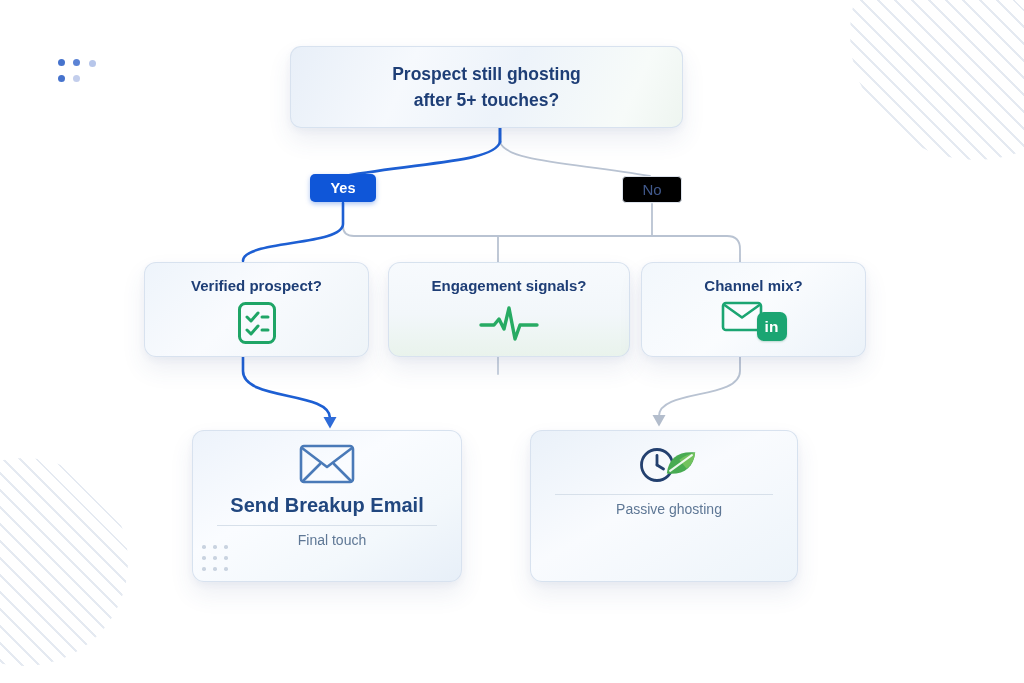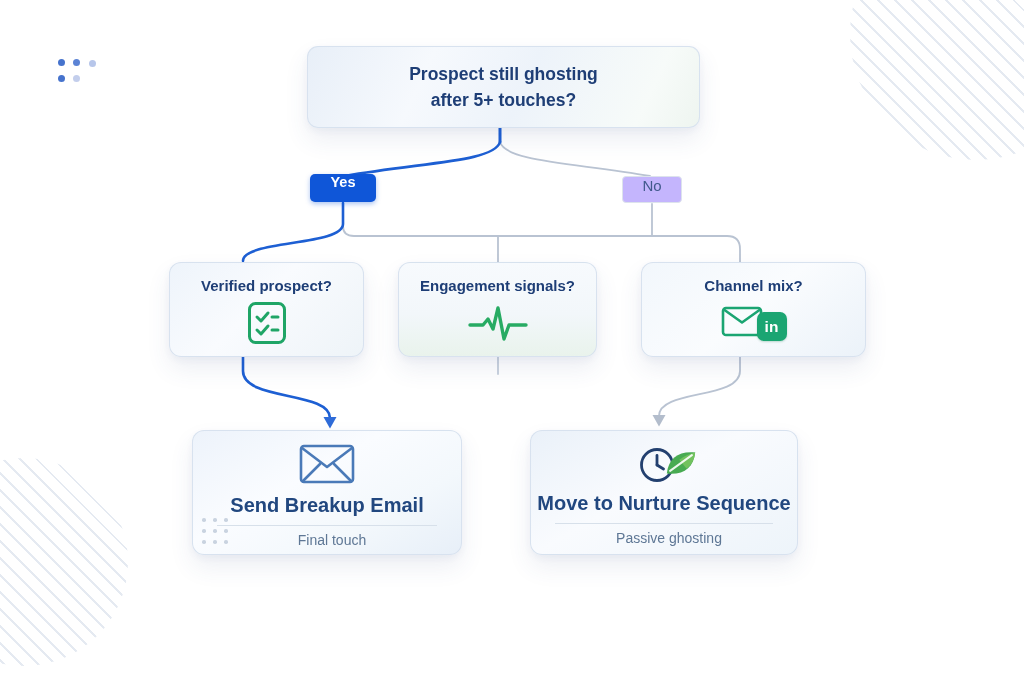--- a/index.html
+++ b/index.html
@@ -18,49 +18,49 @@
   .cd2{left:15px;top:0;background:#5b83d5;}
   .cd3{left:31px;top:1px;background:#b7c6ea;}
   .cd4{left:0;top:16px;background:#4673cd;}
   .cd5{left:15px;top:16px;background:#c3ceec;}
   
   svg.connectors{position:absolute;left:0;top:0;pointer-events:none;}
   
   .card{position:absolute;border:1px solid rgba(214,224,238,.95);border-radius:12px;
     box-shadow:0 12px 24px rgba(50,80,130,.09),0 3px 7px rgba(50,80,130,.05);
     display:flex;flex-direction:column;align-items:center;box-sizing:border-box;}
-  .card.top{left:307px;top:46px;width:393px;height:82px;border-radius:11px;justify-content:center;
+  .card.top{left:290px;top:46px;width:393px;height:82px;border-radius:11px;justify-content:center;
     background:linear-gradient(115deg,#e8eff8 0%,#f6f9fd 30%,#edf3fa 55%,#f7fbf9 85%,#eef5f0 100%);}
   .q-title{width:230px;text-align:center;font-size:17.5px;font-weight:bold;color:#1e3e76;line-height:26px;}
   .card.crit{top:262px;height:95px;padding-top:14px;}
   .card.crit .crit-label{font-size:15px;font-weight:bold;color:#1e3e76;}
-  .card.c1{left:169px;width:195px;background:linear-gradient(135deg,#eef4fb 0%,#f9fbfe 45%,#eef4f8 100%);}
-  .card.c2{left:398px;width:199px;background:linear-gradient(180deg,#f7fafd 0%,#f2f7fa 55%,#e9f3ec 100%);}
+  .card.c1{left:144px;width:225px;background:linear-gradient(135deg,#eef4fb 0%,#f9fbfe 45%,#eef4f8 100%);}
+  .card.c2{left:388px;width:242px;background:linear-gradient(180deg,#f7fafd 0%,#f2f7fa 55%,#e9f3ec 100%);}
   .card.c3{left:641px;width:225px;background:linear-gradient(140deg,#f2f7fc 0%,#fafcfe 50%,#ebf2f9 100%);}
-  .crit-icon{margin-top:7px;display:flex;align-items:center;}
+  .crit-icon{margin-top:7px;display:flex;align-items:flex-start;}
   .li-badge{width:30px;height:29px;margin-left:-6px;margin-top:11px;border-radius:7px;background:#1ba572;
     display:flex;align-items:center;justify-content:center;color:#fff;font-weight:bold;font-size:15.5px;
     box-shadow:0 1px 2px rgba(20,120,80,.25);}
-  .card.out{top:430px;height:125px;padding-top:13px;}
+  .card.out{top:430px;height:152px;padding-top:13px;}
   .card.o1{left:192px;width:270px;background:linear-gradient(150deg,#edf3fb 0%,#fafcff 40%,#f3f8fc 70%,#e7eff8 100%);}
   .card.o2{left:530px;width:268px;background:linear-gradient(150deg,#eaf1f9 0%,#f9fbfe 45%,#edf4fa 100%);}
   .out-title{margin-top:6px;font-size:20px;font-weight:bold;color:#21477f;}
   .divider{width:82%;border-top:1px solid #d7e0ea;margin:8px 0 6px 0;}
   .out-sub{font-size:14px;color:#5e7795;margin-left:10px;}
   .clockleaf{position:relative;width:64px;height:42px;}
   .clockleaf .clock{position:absolute;left:6px;top:1px;}
   .clockleaf .leaf{position:absolute;left:33px;top:3px;transform:rotate(6deg);}
   .dots-grid{position:absolute;left:9px;bottom:10px;display:grid;grid-template-columns:repeat(3,4px);
     grid-template-rows:repeat(3,4px);gap:7px;}
   .dots-grid i{width:3.5px;height:3.5px;border-radius:50%;background:#c9d3e0;}
   
-  .btn{position:absolute;display:flex;justify-content:center;box-sizing:border-box;cursor:default;}
+  .btn{position:absolute;display:flex;align-items:center;justify-content:center;box-sizing:border-box;cursor:default;}
   .btn.yes{left:310px;top:174px;width:66px;height:28px;background:#0f56d8;border-radius:5px;
     color:#ffffff;font-size:14.5px;font-weight:bold;box-shadow:0 2px 5px rgba(15,86,216,.35);}
-  .btn.no{left:622px;top:176px;width:60px;height:27px;background:#c4b5fd;border-radius:4px;
+  .btn.no{left:622px;top:176px;width:60px;height:27px;background:#000000;border-radius:4px;
     color:#41598c;font-size:15px;border:1px solid #dde3ec;}
 </style>
 </head>
 <body>
 
 <div class="stage">
 
   <div class="stripes tr"></div>
   <div class="stripes bl"></div>
   <div class="corner-dots">
@@ -167,18 +167,17 @@
         <circle cx="19" cy="20" r="15.5"></circle>
         <line x1="19" y1="20" x2="19" y2="10.5"></line>
           <line x1="19" y1="20" x2="25.5" y2="24"></line>
       </svg>
       <svg class="leaf" width="32" height="32" viewBox="0 0 32 32">
         <path d="M3,28 C3,12 13,4 29,4 C29,19 20,28 3,28 Z" fill="#48ab52"></path>
         <path d="M14,13 C19,8 24,5.5 29,4 C29,11 26.5,17 22,21 Z" fill="#72c25e"></path>
         <line x1="6" y1="25" x2="26" y2="7" stroke="#ffffff" stroke-width="2" stroke-linecap="round" opacity="0.9"></line>
       </svg>
     </div>
-    <div class="out-title">Move to Nurture Sequence</div>
     <div class="divider"></div>
     <div class="out-sub">Passive ghosting</div>
   </div>
 
 </div>
 
 </body></html>

